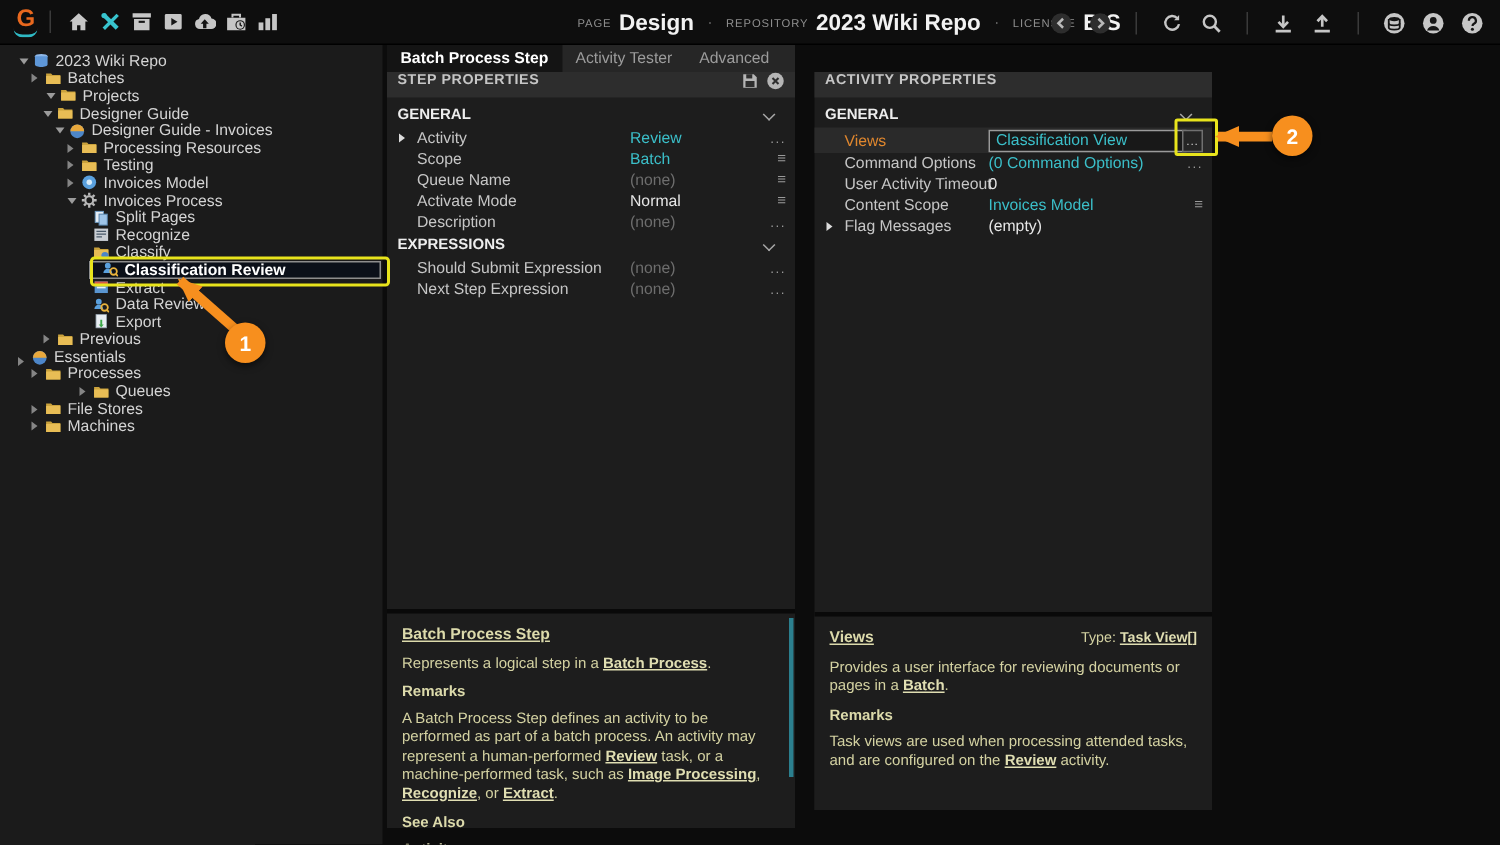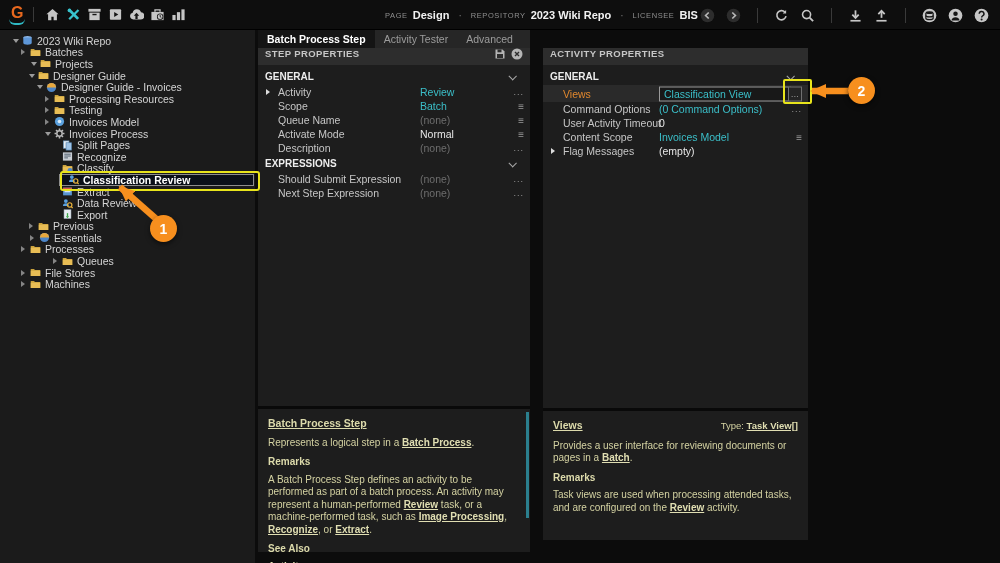--- a/index.html
+++ b/index.html
@@ -9,21 +9,21 @@
   
   .topbar{left:0;top:0;width:1000px;height:30px;background:#0e0e0e;border-bottom:1px solid #000;
           box-sizing:border-box;display:flex;align-items:center}
   .logo{margin-left:9px;font-weight:bold;font-size:16px;color:#e8681e;line-height:1;
         border-bottom:2px solid #2fb9c4;padding:1px 2px 2px;border-radius:0 0 6px 6px}
   .vdiv{width:1px;height:15px;background:#3a3a3a;margin:0 8px}
   .tbtn{width:21px;height:22px;display:flex;align-items:center;justify-content:center}
   .tbtn svg{width:15px;height:15px}
   .meta{position:absolute;left:385px;top:0;height:30px;display:flex;align-items:center}
   .mlab{font-size:7.5px;color:#8f8f8f;letter-spacing:.6px;margin-right:5px}
-  .mval{font-size:11px;font-weight:bold;color:#f2f2f2}
+  .mval{font-size:15px;font-weight:bold;color:#f2f2f2}
   .mdot{color:#7a7a7a;font-size:10px;margin:0 9px}
   .rgroup{position:absolute;right:8px;top:0;height:30px;display:flex;align-items:center;gap:5px}
   
   .tree{left:0;top:30px;width:255px;height:533px;background:#1b1b1b;padding-top:5px;box-sizing:border-box}
   .trow{height:11.6px;display:flex;align-items:center;font-size:10.5px;color:#d4d4d4;white-space:nowrap;box-sizing:border-box}
   .trow .exp{width:9px;flex:none;display:flex;align-items:center}
   .exp.open::before{content:"";display:block;border-left:3.5px solid transparent;border-right:3.5px solid transparent;border-top:4.5px solid #9b9b9b}
   .exp.closed::before{content:"";display:block;border-top:3.5px solid transparent;border-bottom:3.5px solid transparent;border-left:4.5px solid #858585}
   .ticon{width:11px;height:11px;flex:none;margin-right:4px}
   .trow.sel{background:#0b1019;box-shadow:inset 0 0 0 1px #8d8d8d;color:#fff;font-weight:bold;margin-right:1px}
@@ -450,21 +450,21 @@
       </svg>
     <span class="tlab">Export</span>
   </div>
     <div class="trow" style="padding-left: 29px;">
     <span class="exp closed"></span>
     <svg class="ticon" viewBox="0 0 12 12">
         <use href="#ic-folder"></use>
       </svg>
     <span class="tlab">Previous</span>
   </div>
-    <div class="trow" style="padding-left: 30px;">
+    <div class="trow" style="padding-left: 12px; align-items: flex-end;">
     <span class="exp closed"></span>
     <svg class="ticon" viewBox="0 0 12 12">
         <use href="#ic-project"></use>
       </svg>
     <span class="tlab">Essentials</span>
   </div>
     <div class="trow" style="padding-left: 21px;">
     <span class="exp closed"></span>
     <svg class="ticon" viewBox="0 0 12 12">
         <use href="#ic-folder"></use>

